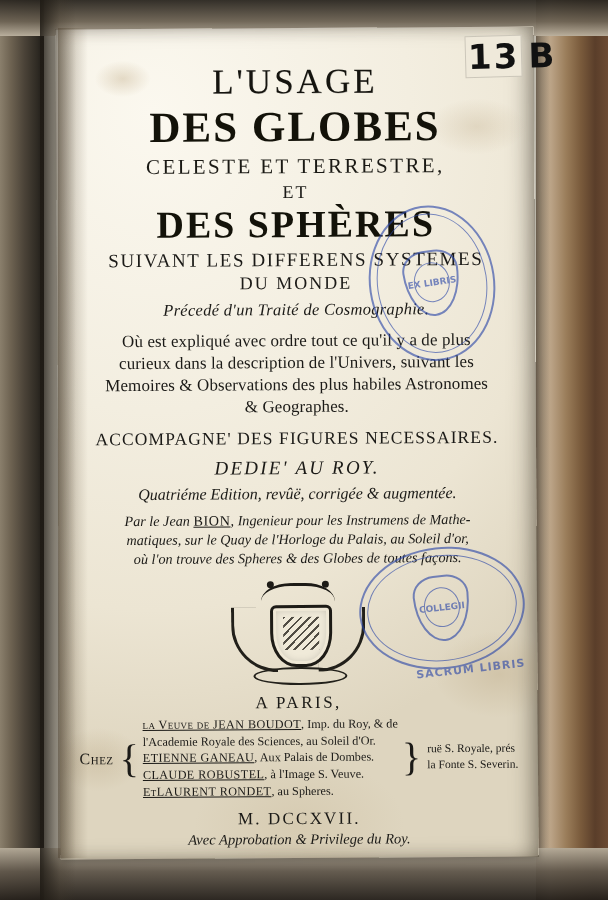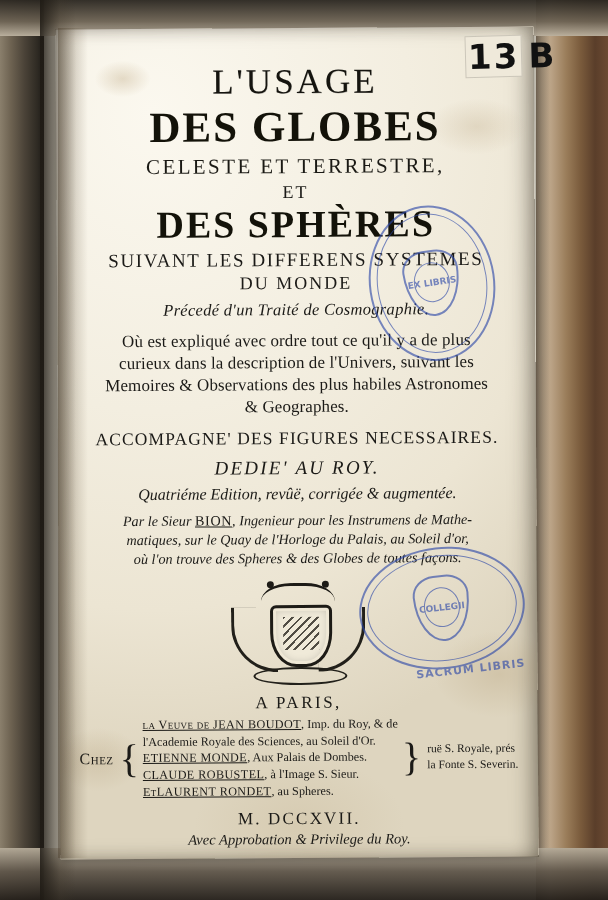--- a/index.html
+++ b/index.html
@@ -435,43 +435,43 @@
 
       <div class="para">Où est expliqué avec ordre tout ce qu'il y a de plus curieux dans la description de l'Univers, suivant les Memoires &amp; Observations des plus habiles Astronomes &amp; Geographes.</div>
 
       <div class="l8">ACCOMPAGNE' DES FIGURES NECESSAIRES.</div>
 
       <div class="l9">DEDIE' AU ROY.</div>
 
       <div class="l10">Quatriéme Edition, revûë, corrigée &amp; augmentée.</div>
 
       <div class="byline">
-        <span>Par le Sieur </span><span class="sc">BION</span><span>, Ingenieur pour les Instrumens de Mathe-</span><br>
+        <span>Par le Jean </span><span class="sc">BION</span><span>, Ingenieur pour les Instrumens de Mathe-</span><br>
         <span>matiques, sur le Quay de l'Horloge du Palais, au Soleil d'or,</span><br>
         <span>où l'on trouve des Spheres &amp; des Globes de toutes façons.</span>
       </div>
 
       <div class="device">
         <div class="crown"></div>
         <div class="palm-l"></div>
         <div class="palm-r"></div>
         <div class="shield"></div>
         <div class="ribbon"></div>
       </div>
 
       <div class="imprint-title">A PARIS,</div>
 
       <div class="imprint">
         <div class="chez">Chez</div>
         <div class="brace">{</div>
         <div class="publishers">
           <div><span class="sc">la Veuve de JEAN BOUDOT</span><span>, Imp. du Roy, &amp; de</span></div>
           <div><span>l'Academie Royale des Sciences, au Soleil d'Or.</span></div>
-          <div><span class="sc">ETIENNE MONDE</span><span>, Aux Palais de Dombes.</span></div>
-          <div><span class="sc">CLAUDE ROBUSTEL</span><span>, à l'Image S. Sieur.</span></div>
+          <div><span class="sc">ETIENNE GANEAU</span><span>, Aux Palais de Dombes.</span></div>
+          <div><span class="sc">CLAUDE ROBUSTEL</span><span>, à l'Image S. Veuve.</span></div>
           <div><span class="sc">EtLAURENT RONDET</span><span>, au Spheres.</span></div>
         </div>
         <div class="brace">}</div>
         <div class="addr-right">
           <div>ruë S. Royale, prés</div>
           <div>la Fonte S. Severin.</div>
         </div>
       </div>
 
       <div class="year">M. DCCXVII.</div>

